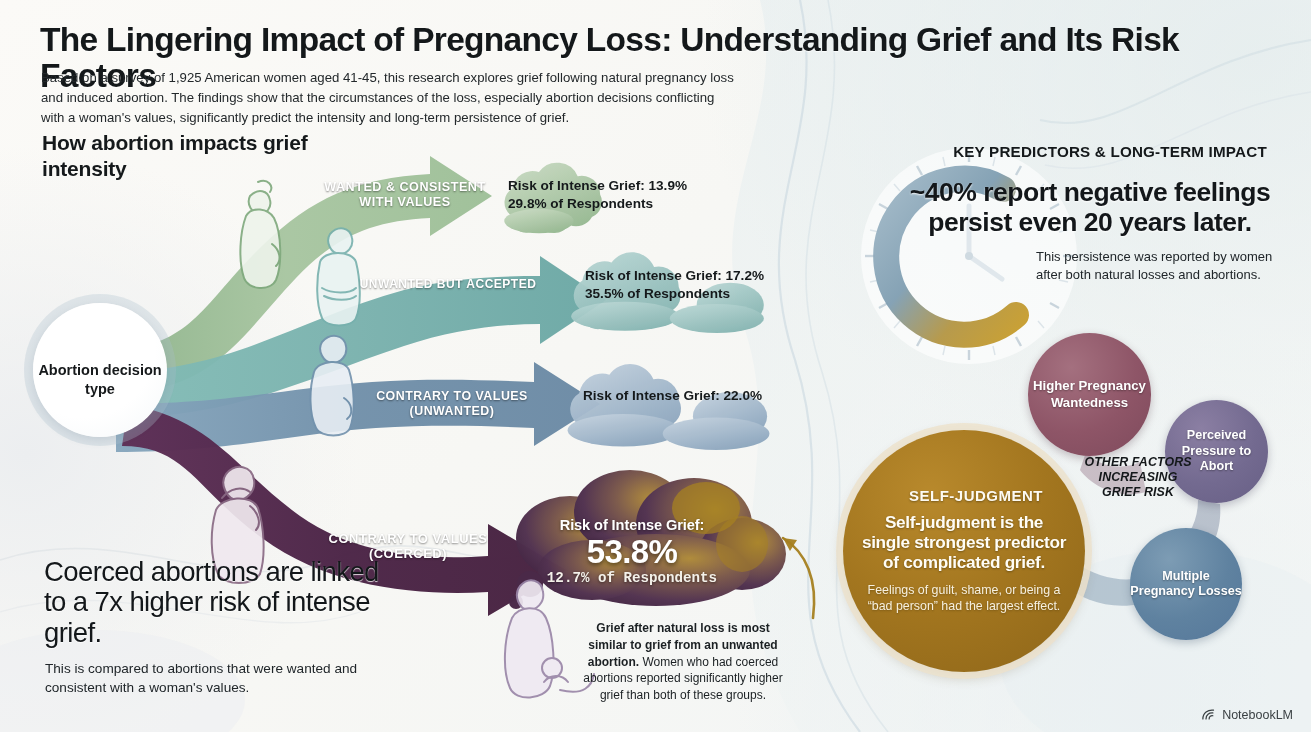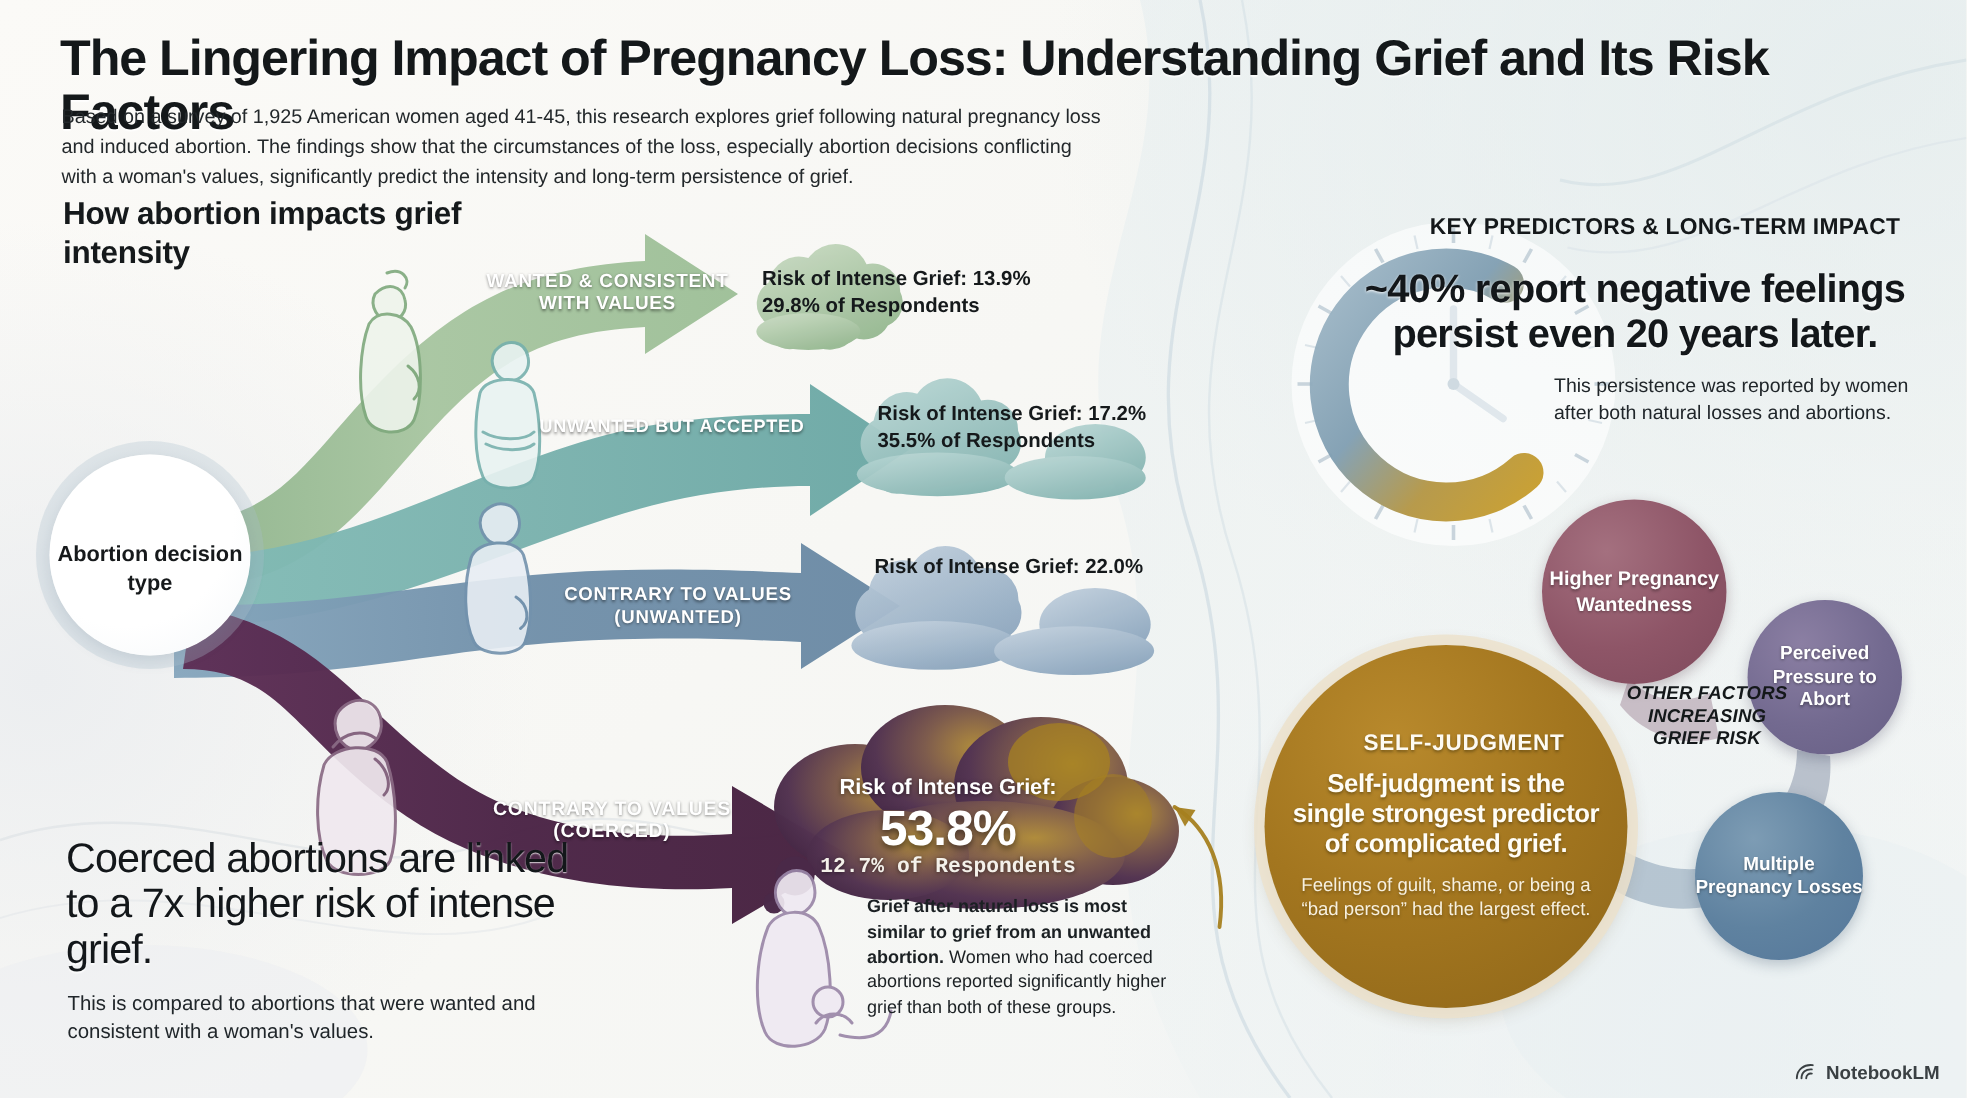--- a/index.html
+++ b/index.html
@@ -60,21 +60,21 @@
   #bl1 { left:358px; top:277px; width:180px; font-size:12.0px; }
   #bl2 { left:354px; top:389px; width:196px; font-size:12.4px; }
   #bl3 { left:300px; top:531px; width:216px; font-size:13.0px; }
 
   
   .cloud-text { position:absolute; z-index:8; line-height:1.30; }
   .cloud-text .l1 { font-size:13.6px; font-weight:bold; color:#15191b; }
   .cloud-text .l2 { font-size:13.6px; font-weight:bold; color:#15191b; }
   #ct0 { left:508px; top:177px; width:230px; }
   #ct1 { left:585px; top:267px; width:232px; }
-  #ct2 { left:583px; top:369px; width:232px; }
+  #ct2 { left:583px; top:387px; width:232px; }
 
   #ct3 { left:512px; top:516px; width:240px; text-align:center; z-index:9; }
   #ct3 .big-l1 { font-size:14.6px; font-weight:bold; color:#ffffff; letter-spacing:-0.1px;
                  text-shadow:0 1px 3px rgba(0,0,0,0.5); }
   #ct3 .big-val { font-size:33px; font-weight:bold; color:#ffffff; line-height:1.04;
                   text-shadow:0 2px 4px rgba(0,0,0,0.5); letter-spacing:-0.6px; }
   #ct3 .big-sub { font-size:14.2px; font-weight:bold; color:#f4f1ea;
                   text-shadow:0 1px 3px rgba(0,0,0,0.5);font-family:Liberation Mono, monospace; }
 
   
@@ -84,22 +84,22 @@
     letter-spacing:-0.6px; z-index:9;
     text-shadow:0 1px 1px rgba(255,255,255,0.8);
   }
   .big-callout-sub {
     position:absolute; left:45px; top:659px; width:335px;
     font-size:13.6px; line-height:1.42; color:#20262a; z-index:9;
   }
 
   
   .note {
-    position:absolute; left:578px; top:596px; width:210px;
-    font-size:12.0px; line-height:1.40; color:#1b2023; text-align:left; z-index:9;
+    position:absolute; left:578px; top:620px; width:210px;
+    font-size:12.0px; line-height:1.40; color:#1b2023; text-align:center; z-index:9;
   }
   .note b { font-weight:bold; }
 
   
   .kicker {
     position:absolute; left:920px; top:143px; width:380px; text-align:center;
     font-size:15.2px; font-weight:bold; letter-spacing:0.2px; color:#14181a;
   }
   .hero-stat {
     position:absolute; left:880px; top:178px; width:420px; text-align:center;
@@ -148,21 +148,21 @@
   #self-judgment .sj-main { font-size:17.2px; font-weight:bold; color:#fffdf6;
     line-height:1.16; letter-spacing:-0.3px; margin-bottom:9px;
     text-shadow:0 1px 2px rgba(60,45,10,0.5); }
   #self-judgment .sj-sub { font-size:12.4px; color:#f7f0df; line-height:1.32;
     text-shadow:0 1px 2px rgba(60,45,10,0.4); }
 
   
   .footer-brand {
     position:absolute; right:18px; bottom:10px;
     display:flex; align-items:flex-end; gap:6px;
-    font-size:12.5px; color:#3a4043;font-weight:bold;
+    font-size:12.5px; color:#3a4043;
   }
 </style>
 </head>
 <body>
 
 <div id="canvas">
 
   <svg class="bgsvg" viewBox="0 0 1311 732">
     <defs>
       <linearGradient id="gSoft" x1="0" y1="0" x2="1" y2="1">

